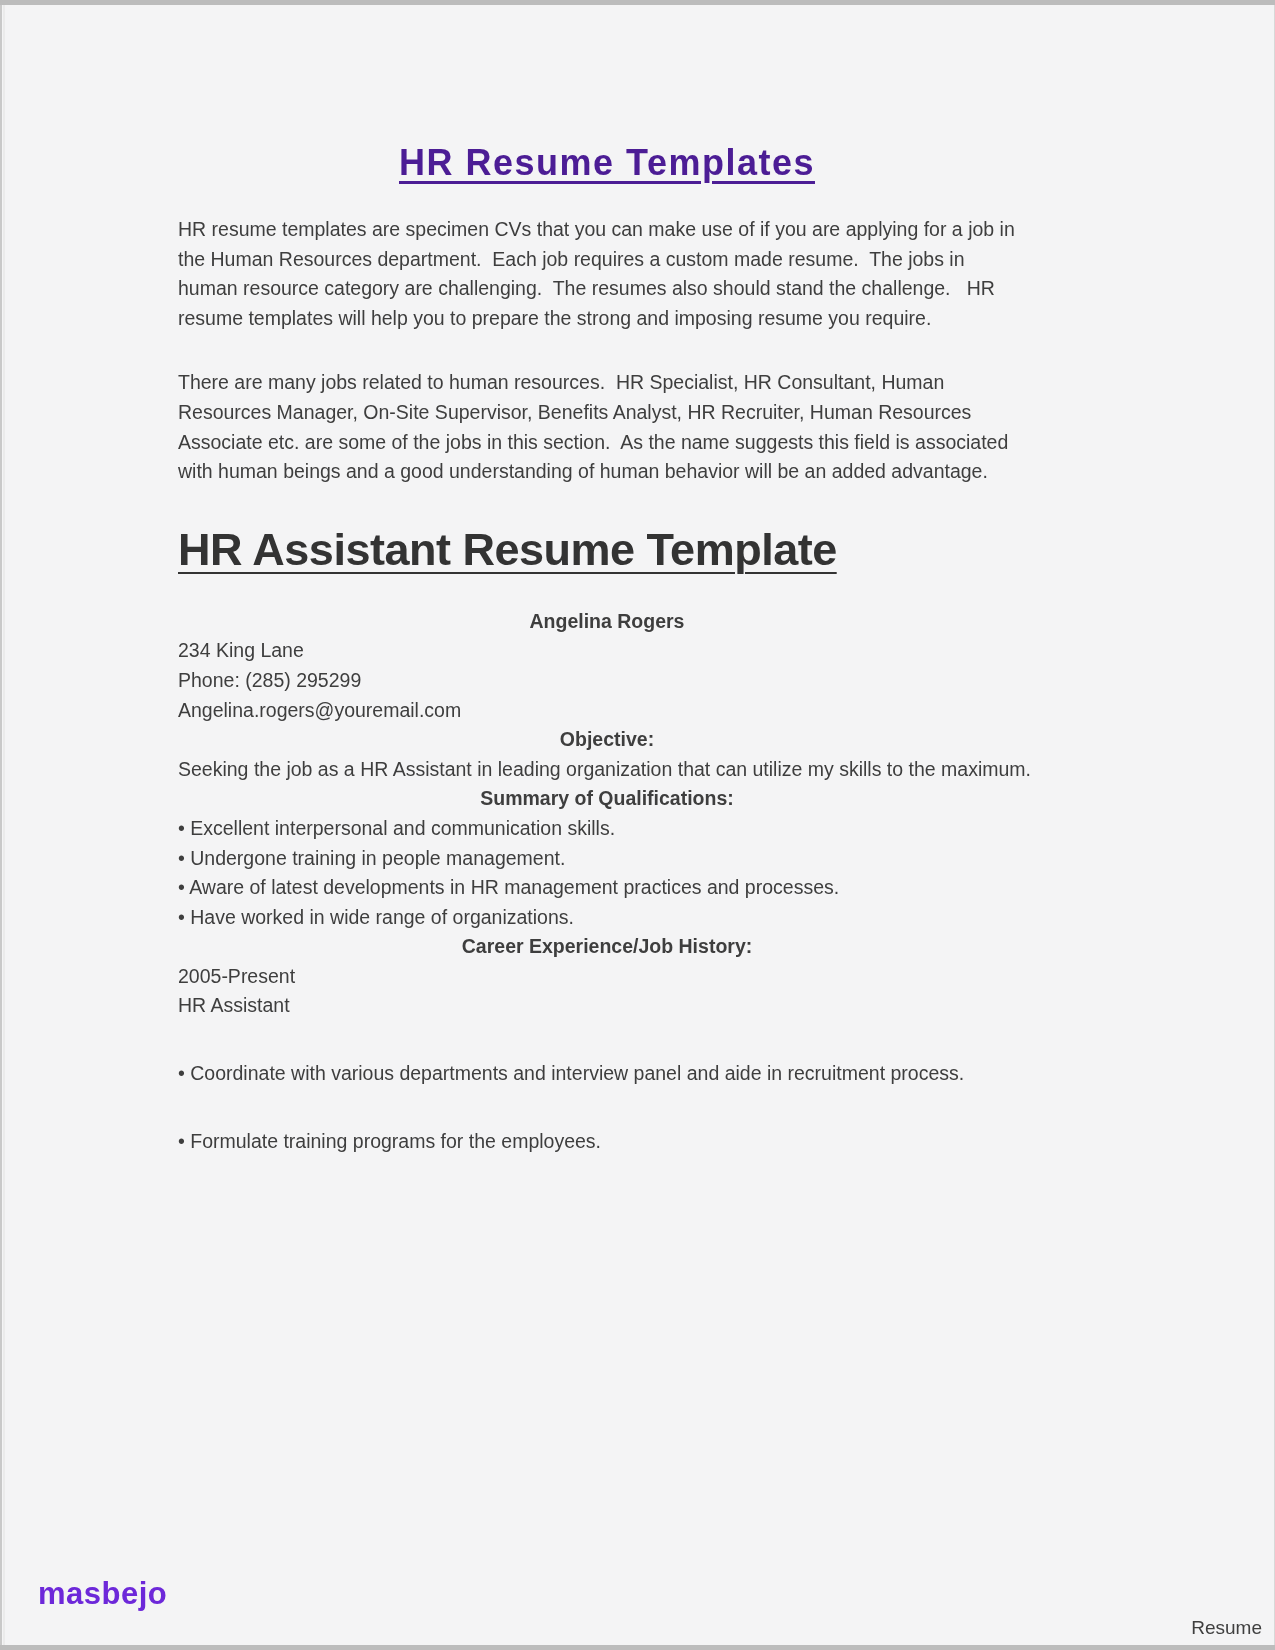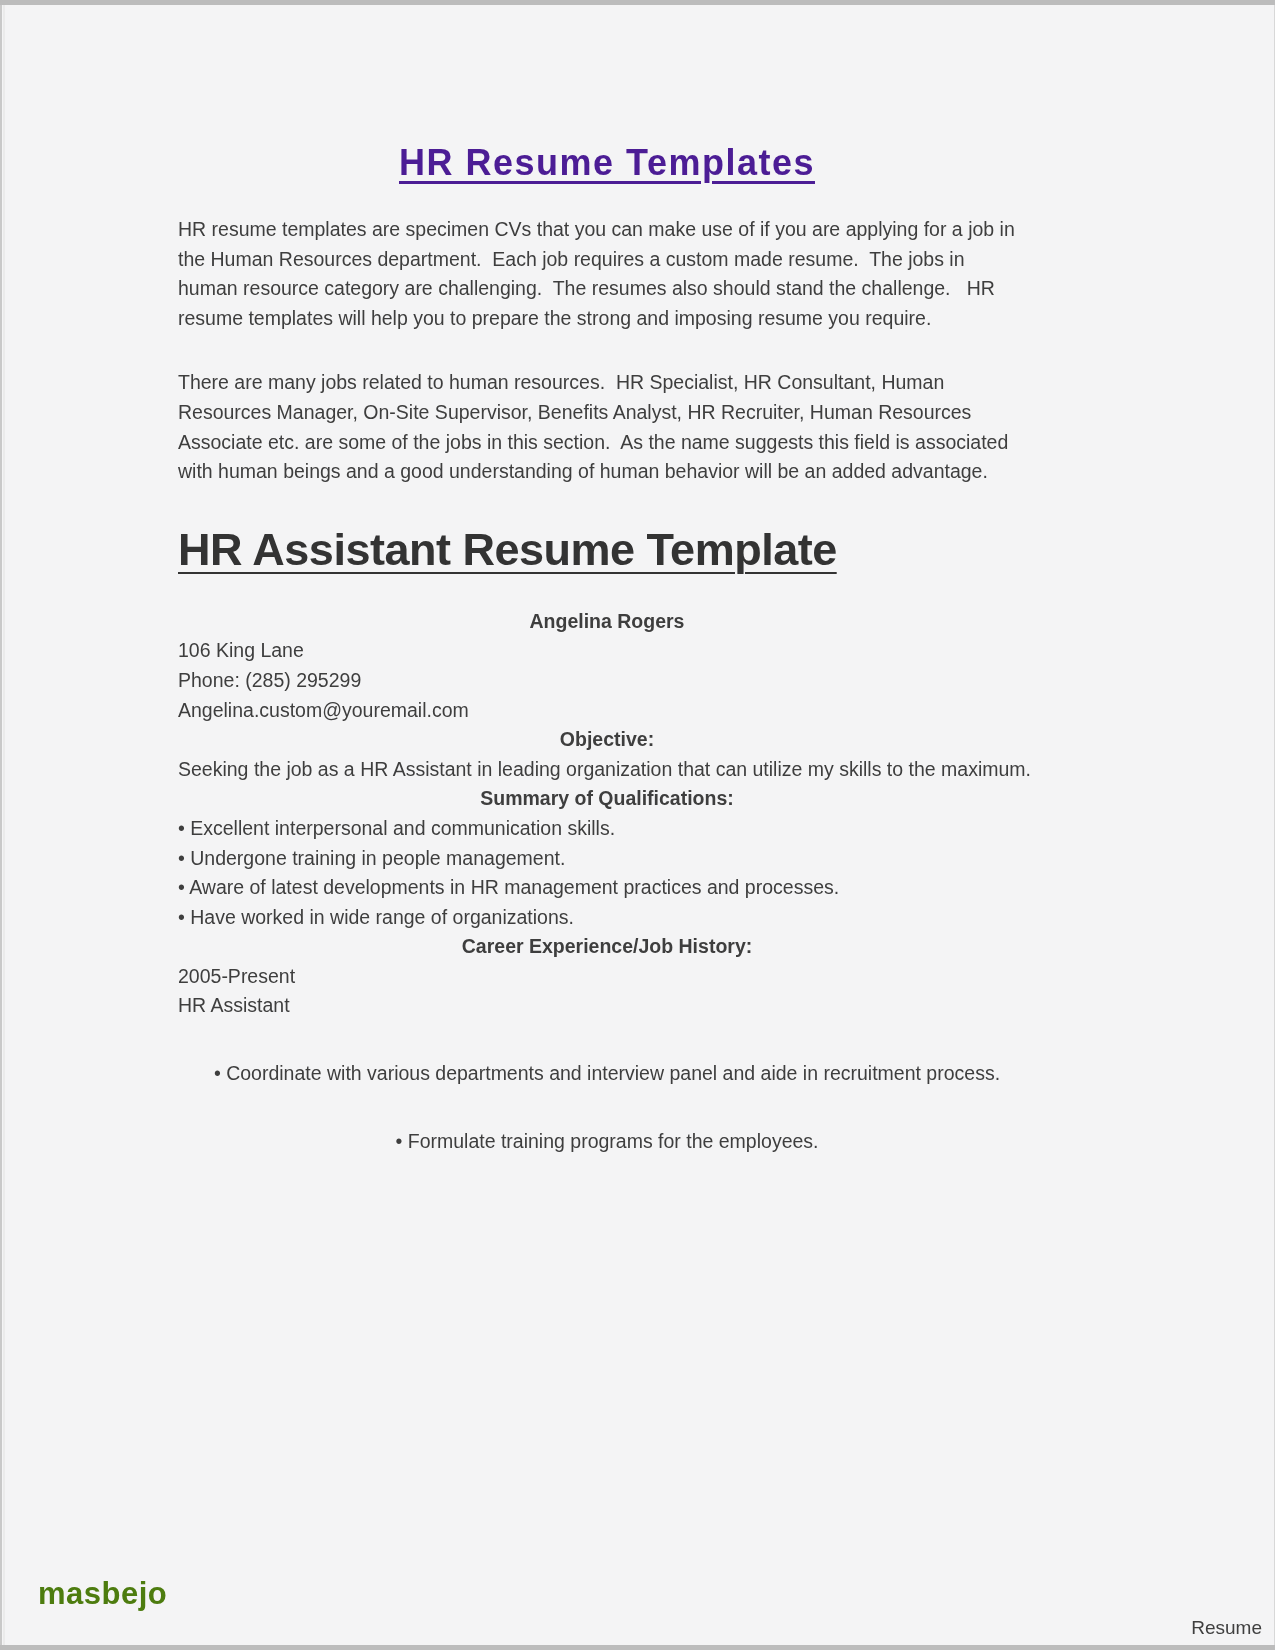--- a/index.html
+++ b/index.html
@@ -60,21 +60,21 @@
   }
   h2.section-title span {
     text-decoration: underline;
     text-decoration-thickness: 2px;
     text-underline-offset: 7px;
   }
 
   .resume { margin-top: 30px; }
   .resume .line { min-height: 29.6px; white-space: pre-wrap; }
   .bold { font-weight: bold; text-align: center; }
-  .duty { margin-top: 38px; white-space: pre-wrap; text-align: center; }
+  .duty { margin-top: 38px; white-space: pre-wrap; }
 
   .footer-brand {
     position: absolute;
     left: 38px;
     top: 1578px;
     font-size: 31px;
     line-height: 31px;
     font-weight: bold;
     letter-spacing: 0.5px;
     color: #3ba2c9;
@@ -104,37 +104,37 @@
 
   <p class="intro intro-1">HR resume templates are specimen CVs that you can make use of if you are applying for a job in the Human Resources department.  Each job requires a custom made resume.  The jobs in human resource category are challenging.  The resumes also should stand the challenge.   HR resume templates will help you to prepare the strong and imposing resume you require.</p>
   <p class="intro intro-2">There are many jobs related to human resources.  HR Specialist, HR Consultant, Human Resources Manager, On-Site Supervisor, Benefits Analyst, HR Recruiter, Human Resources Associate etc. are some of the jobs in this section.  As the name suggests this field is associated with human beings and a good understanding of human behavior will be an added advantage.</p>
 
   <h2 class="section-title">
     <span>HR Assistant Resume Template</span>
   </h2>
 
   <div class="resume">
     <div class="line bold">Angelina Rogers</div>
-    <div class="line">106 King Lane</div>
+    <div class="line">234 King Lane</div>
     <div class="line">Phone: (285) 295299</div>
-    <div class="line">Angelina.custom@youremail.com</div>
+    <div class="line">Angelina.rogers@youremail.com</div>
 
     <div class="line bold">Objective:</div>
     <div class="line">Seeking the job as a HR Assistant in leading organization that can utilize my skills to the maximum.</div>
 
     <div class="line bold">Summary of Qualifications:</div>
     <div class="line">• Excellent interpersonal and communication skills.</div>
     <div class="line">• Undergone training in people management.</div>
     <div class="line">• Aware of latest developments in HR management practices and processes.</div>
     <div class="line">• Have worked in wide range of organizations.</div>
 
     <div class="line bold">Career Experience/Job History:</div>
     <div class="line">2005-Present</div>
     <div class="line">HR Assistant</div>
 
     <div class="duty">• Coordinate with various departments and interview panel and aide in recruitment process.</div>
     <div class="duty">• Formulate training programs for the employees.</div>
   </div>
 
 </div>
 
-<div class="footer-brand" style="color: #4d7c0f;">masbejo</div>
+<div class="footer-brand" style="color: #6d28d9;">masbejo</div>
 <div class="footer-caption">Resume</div>
 
 </body></html>

